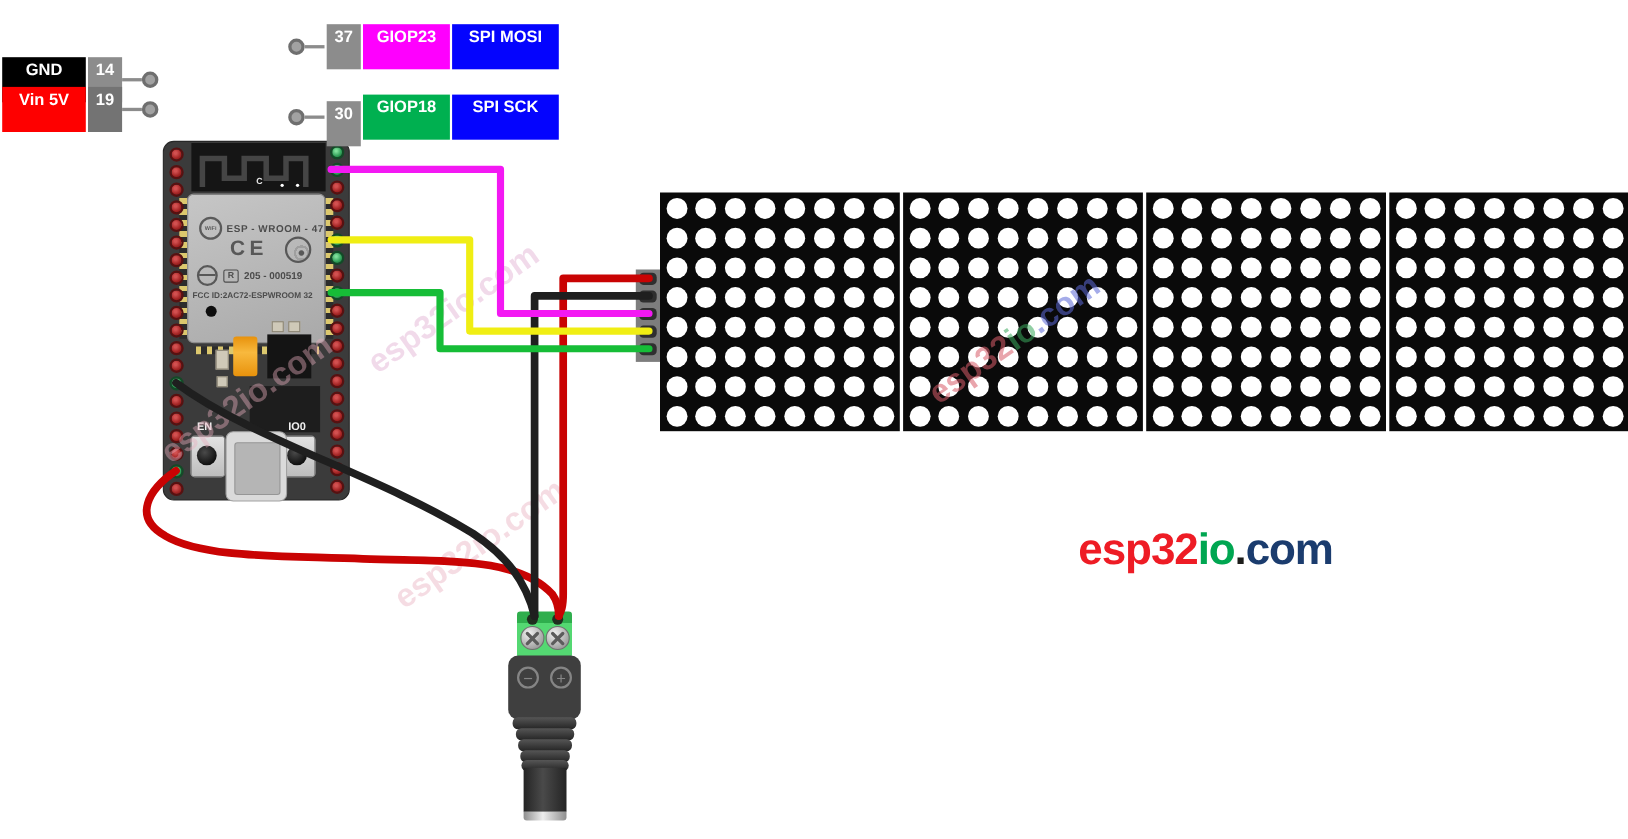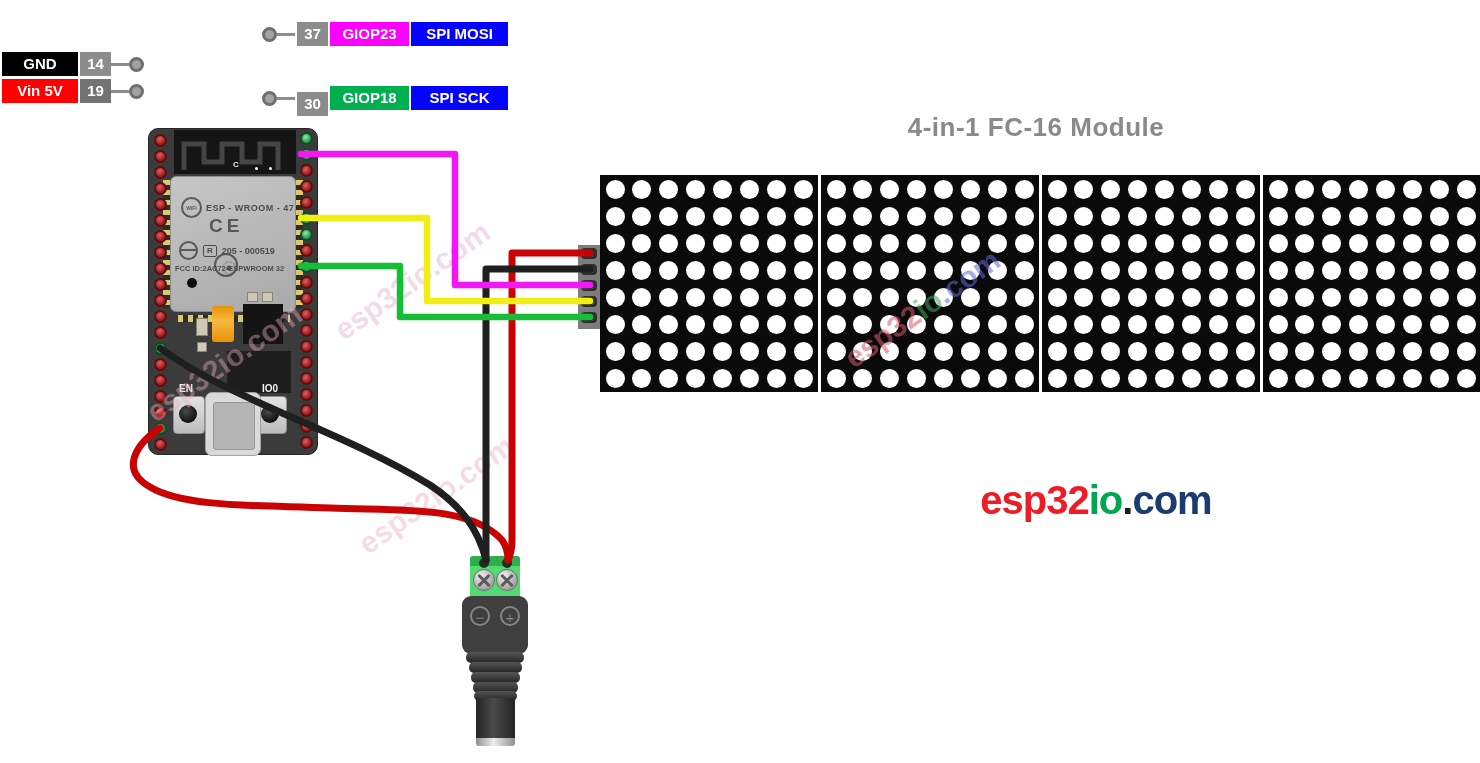--- a/index.html
+++ b/index.html
@@ -1,21 +1,21 @@
 <!DOCTYPE html>
 <html><head>
 <meta charset="utf-8">
 <style>
   html,body{margin:0;padding:0;background:#fff;}
   .canvas{position:relative;width:1480px;height:763px;background:#fff;overflow:hidden;
           font-family:"Liberation Sans",sans-serif;}
 
   
   .pinrow{position:absolute;display:flex;align-items:center;z-index:8;}
-  .pbox{height:24px;line-height:23px;text-align:center;color:#fff;font-weight:bold;font-size:15px;}
+  .pbox{height:41px;line-height:23px;text-align:center;color:#fff;font-weight:bold;font-size:15px;}
   .namebox{width:76px;}
   .numbox{width:31px;margin-left:2px;}
   .gpiobox{width:79px;margin-left:2px;}
   .funcbox{width:97px;margin-left:2px;}
   .connline{width:18px;height:3px;background:#8c8c8c;}
   .conncircle{width:9px;height:9px;border-radius:50%;background:#a2a2a2;border:3px solid #6f6f6f;}
 
   
   .board{position:absolute;left:148px;top:128px;width:170px;height:327px;background:#3b3b3b;
          border:1px solid #272727;border-radius:10px;box-sizing:border-box;z-index:1;}
@@ -23,21 +23,21 @@
   .ant-label{position:absolute;left:233px;top:160px;color:#e8e8e8;font-size:8px;font-weight:bold;z-index:3;}
   .ant-dot{position:absolute;width:3px;height:3px;border-radius:50%;background:#fff;z-index:3;}
   .shield{position:absolute;left:170px;top:176px;width:126px;height:136px;border-radius:6px;
           background:linear-gradient(160deg,#c6c6c6,#a9a9a9);border:1px solid #8d8d8d;box-sizing:border-box;z-index:2;}
   .padstrip{position:absolute;z-index:2;background:repeating-linear-gradient(180deg,#dcc86e 0 5px,#2c2c2c 5px 10px);}
   .padstrip.h{background:repeating-linear-gradient(90deg,#dcc86e 0 5px,#2c2c2c 5px 10px);}
   .shield .row1{position:absolute;left:10px;top:20px;display:flex;align-items:center;gap:4px;}
   .wifi-badge{width:17px;height:17px;border-radius:50%;border:2px solid #5a5a5a;color:#5a5a5a;
               font-size:5px;font-weight:bold;display:flex;align-items:center;justify-content:center;}
   .modname{font-size:9px;font-weight:bold;color:#4c4c4c;letter-spacing:.5px;}
-  .shield .row2{position:absolute;left:38px;top:38px;display:flex;align-items:center;gap:16px;flex-direction:column;}
+  .shield .row2{position:absolute;left:38px;top:38px;display:flex;align-items:center;gap:16px;}
   .ce{font-size:19px;font-weight:bold;color:#585858;letter-spacing:4px;}
   .swirl{width:20px;height:20px;border-radius:50%;border:2px solid #585858;
          background:radial-gradient(circle at 65% 65%, #585858 2px, transparent 3px),
                     radial-gradient(circle at 65% 65%, transparent 5px, #9f9f9f 5px 7px, transparent 7px);}
   .shield .row3{position:absolute;left:8px;top:64px;display:flex;align-items:center;gap:5px;}
   .certcircle{width:15px;height:15px;border-radius:50%;border:2px solid #585858;
               background:linear-gradient(180deg,transparent 6px,#585858 6px 8px,transparent 8px);}
   .rbox{font-size:8px;font-weight:bold;color:#4c4c4c;border:1px solid #4c4c4c;border-radius:2px;padding:0 3px;line-height:10px;}
   .serial{font-size:9px;font-weight:bold;color:#4c4c4c;}
   .shield .row4{position:absolute;left:4px;top:87px;font-size:7.5px;font-weight:bold;color:#4c4c4c;white-space:nowrap;}
@@ -472,21 +472,20 @@
   <svg class="wires" width="1480" height="763">
     <path d="M160,428 C135,445 120,470 150,487 C185,508 260,505 330,508 C400,511 470,505 502,540 C507,547 508,553 508,560" fill="none" stroke-width="7" stroke-linecap="round" stroke-linejoin="round" stroke="#c90303"></path>
     <path d="M160,348 C230,400 340,430 430,485 C460,505 478,528 486,560" fill="none" stroke-width="7" stroke-linecap="round" stroke-linejoin="round" stroke="#1f1f1f"></path>
     <path d="M590,253 L512,253 L512,540 C512,552 510,556 508,560" fill="none" stroke-width="7" stroke-linecap="round" stroke-linejoin="round" stroke="#c90303"></path>
     <path d="M590,269 L486,269 L486,560" fill="none" stroke-width="7" stroke-linecap="round" stroke-linejoin="round" stroke="#1f1f1f"></path>
     <path d="M301,154 L455,154 L455,285 L590,285" fill="none" stroke-width="6.5" stroke-linecap="round" stroke-linejoin="round" stroke="#f318f3"></path>
     <path d="M301,218 L427,218 L427,301 L590,301" fill="none" stroke-width="6.5" stroke-linecap="round" stroke-linejoin="round" stroke="#f0ee13"></path>
     <path d="M301,266 L400,266 L400,317 L590,317" fill="none" stroke-width="6.5" stroke-linecap="round" stroke-linejoin="round" stroke="#16bd37"></path>
   </svg>
 
-  <div class="title">4-in-1 FC-16 Module</div>
 
   <div class="logo">
     <span style="color: rgb(238, 28, 37);">esp32</span><span style="color: rgb(0, 166, 81);">io</span><span style="color: rgb(29, 29, 27);">.</span><span style="color: rgb(27, 60, 110);">com</span>
   </div>
 
 
   <div class="wm" style="left:150px;top:398px;color:#e9aebe;">esp32io.com</div>
   <div class="wm" style="left:338px;top:316px;color:#dfa9cf;">esp32io.com</div>
   <div class="wm" style="left:362px;top:530px;color:#e9aebe;">esp32io.com</div>
   <div class="wm" style="left:848px;top:344px;opacity:.55;">

